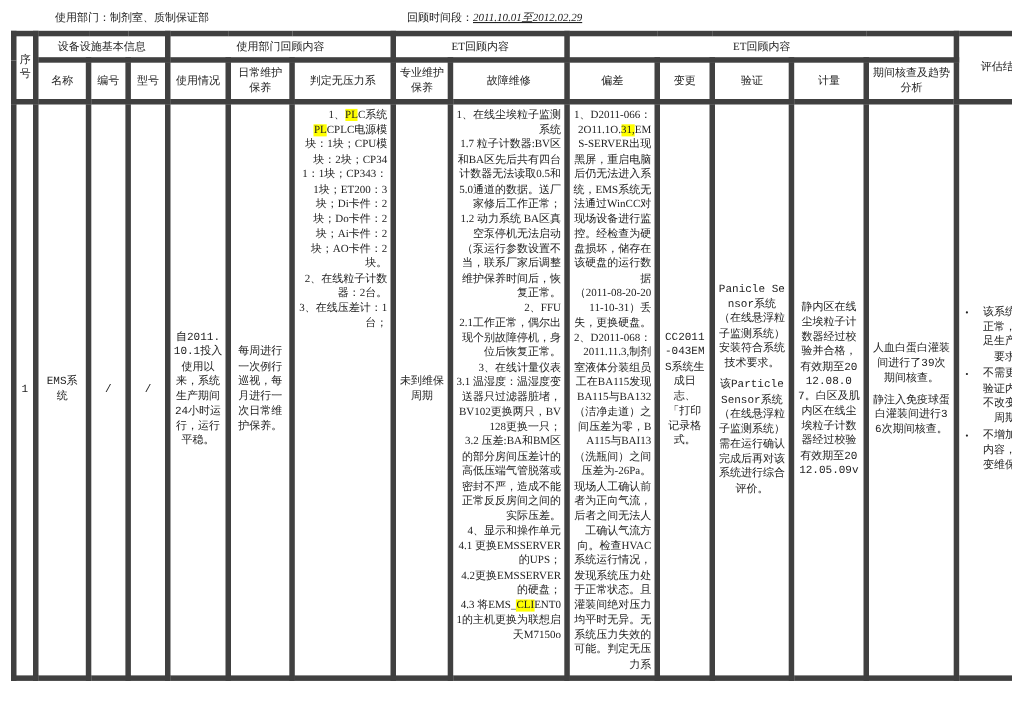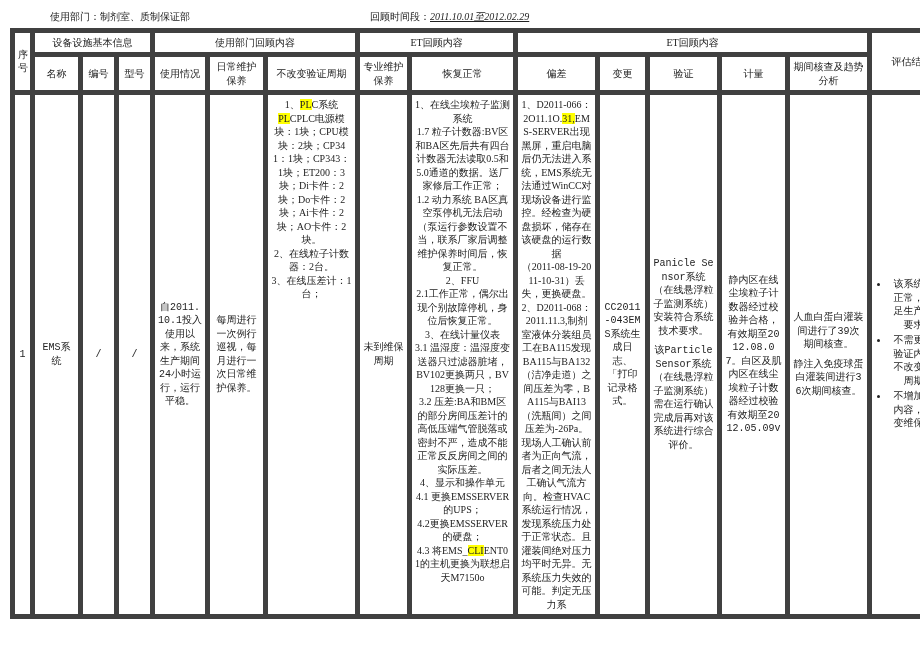--- a/index.html
+++ b/index.html
@@ -22,21 +22,21 @@
       table-layout: fixed;
       width: 100%;
     }
     th, td {
       border: 5px solid #404040;
       vertical-align: top;
       padding: 3px 3px;
       word-break: break-all;
     }
     th { font-weight: normal; text-align: center; vertical-align: middle; }
-    td { text-align: center; }
+    td { text-align: right; }
     td.c { text-align: center; vertical-align: middle; font-family: Liberation Mono, monospace; }
     .hl { background: #ffff00; display: inline; }
     ul.conc { margin: 0; padding-left: 14px; }
     ul.conc li { margin: 2px 0; }
   </style>
 </head>
 <body>
 
 <div class="topbar">
   <div class="seg">
@@ -75,23 +75,23 @@
       <th colspan="2">ET回顾内容</th>
       <th colspan="5">ET回顾内容</th>
       <th rowspan="2">评估结论</th>
     </tr>
     <tr>
       <th>名称</th>
       <th>编号</th>
       <th>型号</th>
       <th>使用情况</th>
       <th>日常维护保养</th>
-      <th>不改变验证周期</th>
+      <th>判定无压力系</th>
       <th>专业维护保养</th>
-      <th>恢复正常</th>
+      <th>故障维修</th>
       <th>偏差</th>
       <th>变更</th>
       <th>验证</th>
       <th>计量</th>
       <th>期间核查及趋势分析</th>
     </tr>
   </thead>
   <tbody>
     <tr>
       <td class="c">1</td>
@@ -117,21 +117,21 @@
         <div>3.1 温湿度：温湿度变送器只过滤器脏堵，BV102更换两只，BV128更换一只；</div>
         <div>3.2 压差:BA和BM区的部分房间压差计的高低压端气管脱落或密封不严，造成不能正常反反房间之间的实际压差。</div>
         <div>4、显示和操作单元</div>
         <div>4.1 更换EMSSERVER的UPS；</div>
         <div>4.2更换EMSSERVER的硬盘；</div>
         <div>4.3 将EMS_<span class="hl">CL</span><span class="hl">I</span>ENT01的主机更换为联想启天M7150o</div>
       </td>
       <td>
         <div>1、D2011-066：</div>
         <div>2O11.1O.<span class="hl">31,</span>EMS-SERVER出现黑屏，重启电脑后仍无法进入系统，EMS系统无法通过WinCC对现场设备进行监控。经检查为硬盘损坏，储存在该硬盘的运行数据</div>
-        <div>（2011-08-19-2011-10-31）丢失，更换硬盘。2、D2011-068：2011.11.3,制剂室液体分装组员工在BA115发现BA115与BA132（洁净走道）之间压差为零，BA115与BAI13（洗瓶间）之间压差为-26Pa。现场人工确认前者为正向气流，后者之间无法人工确认气流方向。检查HVAC系统运行情况，发现系统压力处于正常状态。且灌装间绝对压力均平时无异。无系统压力失效的可能。判定无压力系</div>
+        <div>（2011-08-20-2011-10-31）丢失，更换硬盘。2、D2011-068：2011.11.3,制剂室液体分装组员工在BA115发现BA115与BA132（洁净走道）之间压差为零，BA115与BAI13（洗瓶间）之间压差为-26Pa。现场人工确认前者为正向气流，后者之间无法人工确认气流方向。检查HVAC系统运行情况，发现系统压力处于正常状态。且灌装间绝对压力均平时无异。无系统压力失效的可能。判定无压力系</div>
       </td>
       <td class="c">CC2011-043EMS系统生成日志、「打印记录格式。</td>
       <td class="c">
         <div>Panicle Sensor系统（在线悬浮粒子监测系统）安装符合系统技术要求。</div>
         <div style="margin-top:6px;">该ParticleSensor系统（在线悬浮粒子监测系统）需在运行确认完成后再对该系统进行综合评价。</div>
       </td>
       <td class="c">静内区在线尘埃粒子计数器经过校验并合格，有效期至2012.08.07。白区及肌内区在线尘埃粒子计数器经过校验有效期至2012.05.09v</td>
       <td class="c">
         <div>人血白蛋白灌装间进行了39次期间核查。</div>
         <div style="margin-top:6px;">静注入免疫球蛋白灌装间进行36次期间核查。</div>

